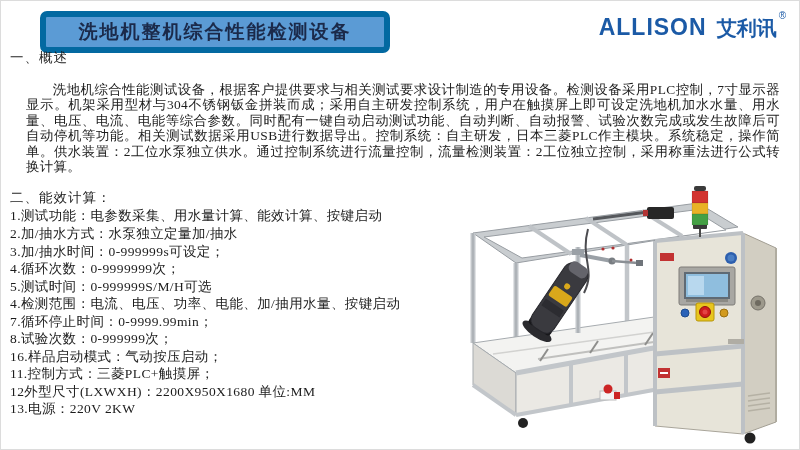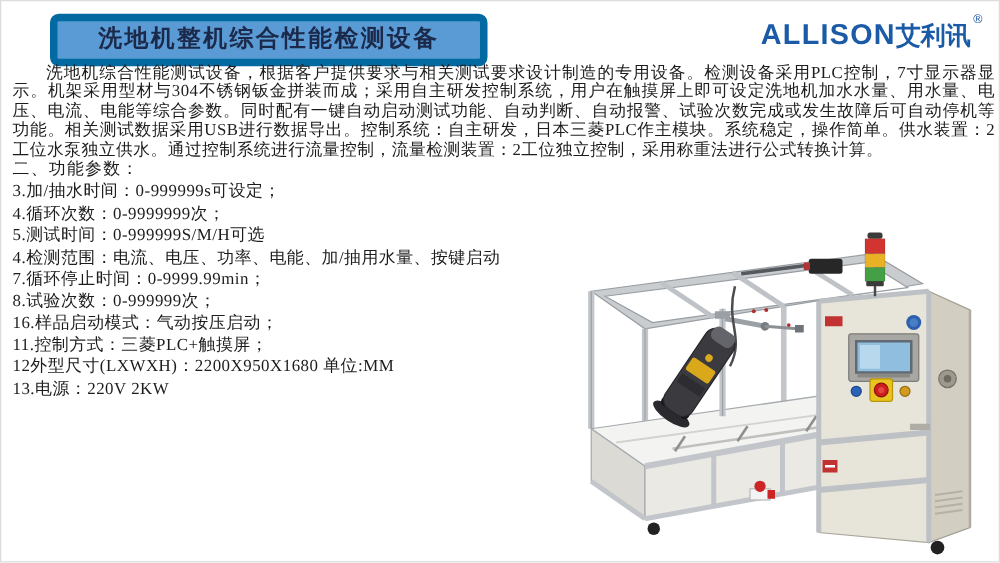--- a/index.html
+++ b/index.html
@@ -14,40 +14,43 @@
     background:#5b9bd5;border:6px solid #0369a1;border-radius:7px;
     color:#1b2a4a;font-size:19px;font-weight:bold;letter-spacing:2px;
     text-align:center;line-height:30px;
   }
   .logo{
     position:absolute;right:16px;top:14px;color:#1b5aa6;
     font-family:"Liberation Sans","DejaVu Sans",sans-serif;
     white-space:nowrap;
   }
   .logo-latin{font-size:23px;font-weight:bold;letter-spacing:1px;margin-top:43px;}
-  .logo-cjk{font-size:20px;font-weight:bold;margin-left:0;}
+  .logo-cjk{font-size:20px;font-weight:bold;margin-left:10px;}
   .logo-reg{font-size:10px;vertical-align:top;position:relative;top:-4px;left:2px;}
   .content{position:absolute;left:10px;top:50px;width:786px;color:#1c1c1c;z-index:2;}
   .section-heading{font-size:13.5px;line-height:16px;letter-spacing:1px;}
-  .para{margin:0;text-indent:2em;font-size:13.4px;line-height:15.4px;text-align:justify;letter-spacing:0.4px;}
+  .para{margin:16px;text-indent:2em;font-size:13.4px;line-height:15.4px;text-align:justify;letter-spacing:0.4px;}
   .param-list{margin-top:1px;}
   .param-item{font-size:13.5px;line-height:17.55px;white-space:nowrap;letter-spacing:0.4px;}
   .equipment-photo{position:absolute;left:398px;top:181px;width:402px;height:269px;z-index:1;pointer-events:none;}
 </style>
 </head>
 <body>
 
 <div class="title-bar">洗地机整机综合性能检测设备</div>
 
 <div class="logo"><span class="logo-latin">ALLISON</span><span class="logo-cjk">艾利讯</span><span class="logo-reg">®</span></div>
 
 <div class="content">
+  <div class="section-heading">一、概述</div>
   <p class="para">洗地机综合性能测试设备，根据客户提供要求与相关测试要求设计制造的专用设备。检测设备采用PLC控制，7寸显示器显示。机架采用型材与304不锈钢钣金拼装而成；采用自主研发控制系统，用户在触摸屏上即可设定洗地机加水水量、用水量、电压、电流、电能等综合参数。同时配有一键自动启动测试功能、自动判断、自动报警、试验次数完成或发生故障后可自动停机等功能。相关测试数据采用USB进行数据导出。控制系统：自主研发，日本三菱PLC作主模块。系统稳定，操作简单。供水装置：2工位水泵独立供水。通过控制系统进行流量控制，流量检测装置：2工位独立控制，采用称重法进行公式转换计算。</p>
-  <div class="section-heading">二、功能参数：</div>
+  <div class="section-heading">二、能效计算：</div>
   <div class="param-list">
+    <div class="param-item">1.测试功能：电参数采集、用水量计算、能效计算、按键启动</div>
+    <div class="param-item">2.加/抽水方式：水泵独立定量加/抽水</div>
     <div class="param-item">3.加/抽水时间：0-999999s可设定；</div>
     <div class="param-item">4.循环次数：0-9999999次；</div>
     <div class="param-item">5.测试时间：0-999999S/M/H可选</div>
     <div class="param-item">4.检测范围：电流、电压、功率、电能、加/抽用水量、按键启动</div>
     <div class="param-item">7.循环停止时间：0-9999.99min；</div>
     <div class="param-item">8.试验次数：0-999999次；</div>
     <div class="param-item">16.样品启动模式：气动按压启动；</div>
     <div class="param-item">11.控制方式：三菱PLC+触摸屏；</div>
     <div class="param-item">12外型尺寸(LXWXH)：2200X950X1680 单位:MM</div>
     <div class="param-item">13.电源：220V 2KW</div>

